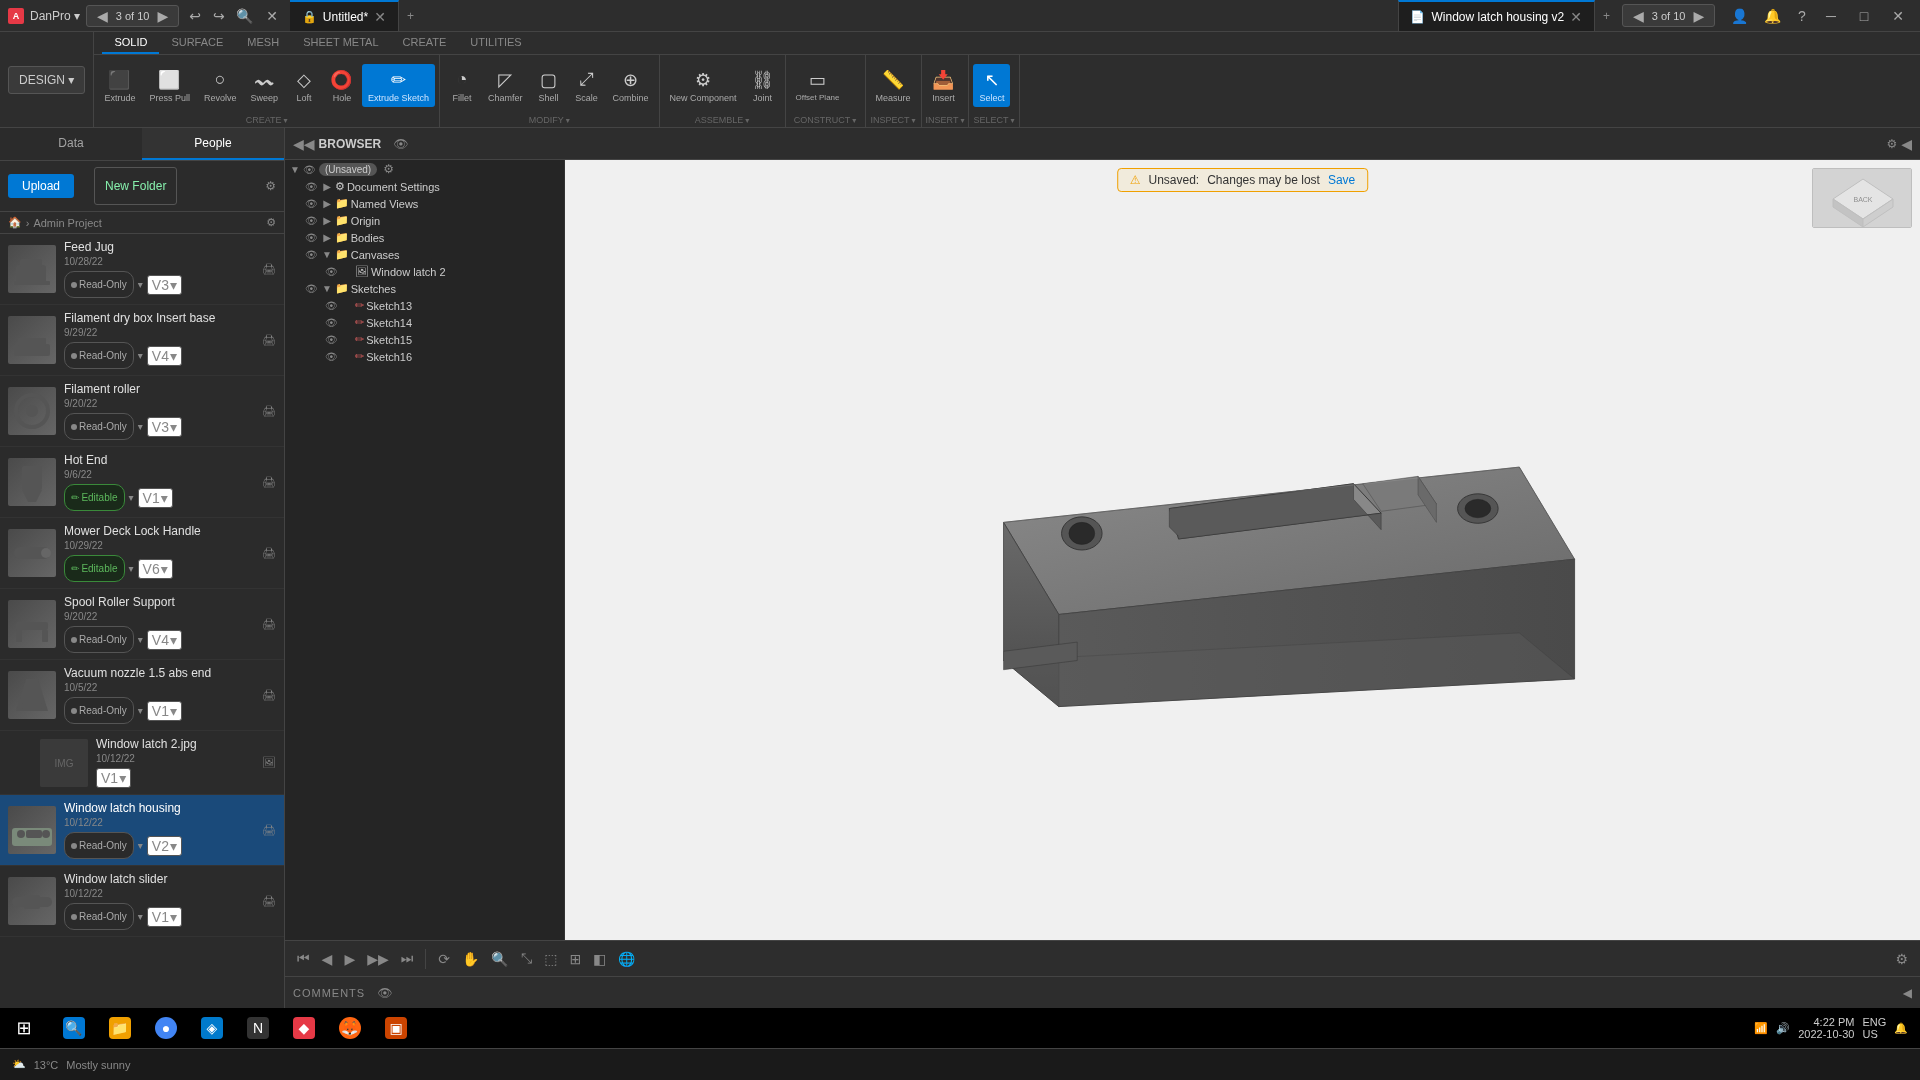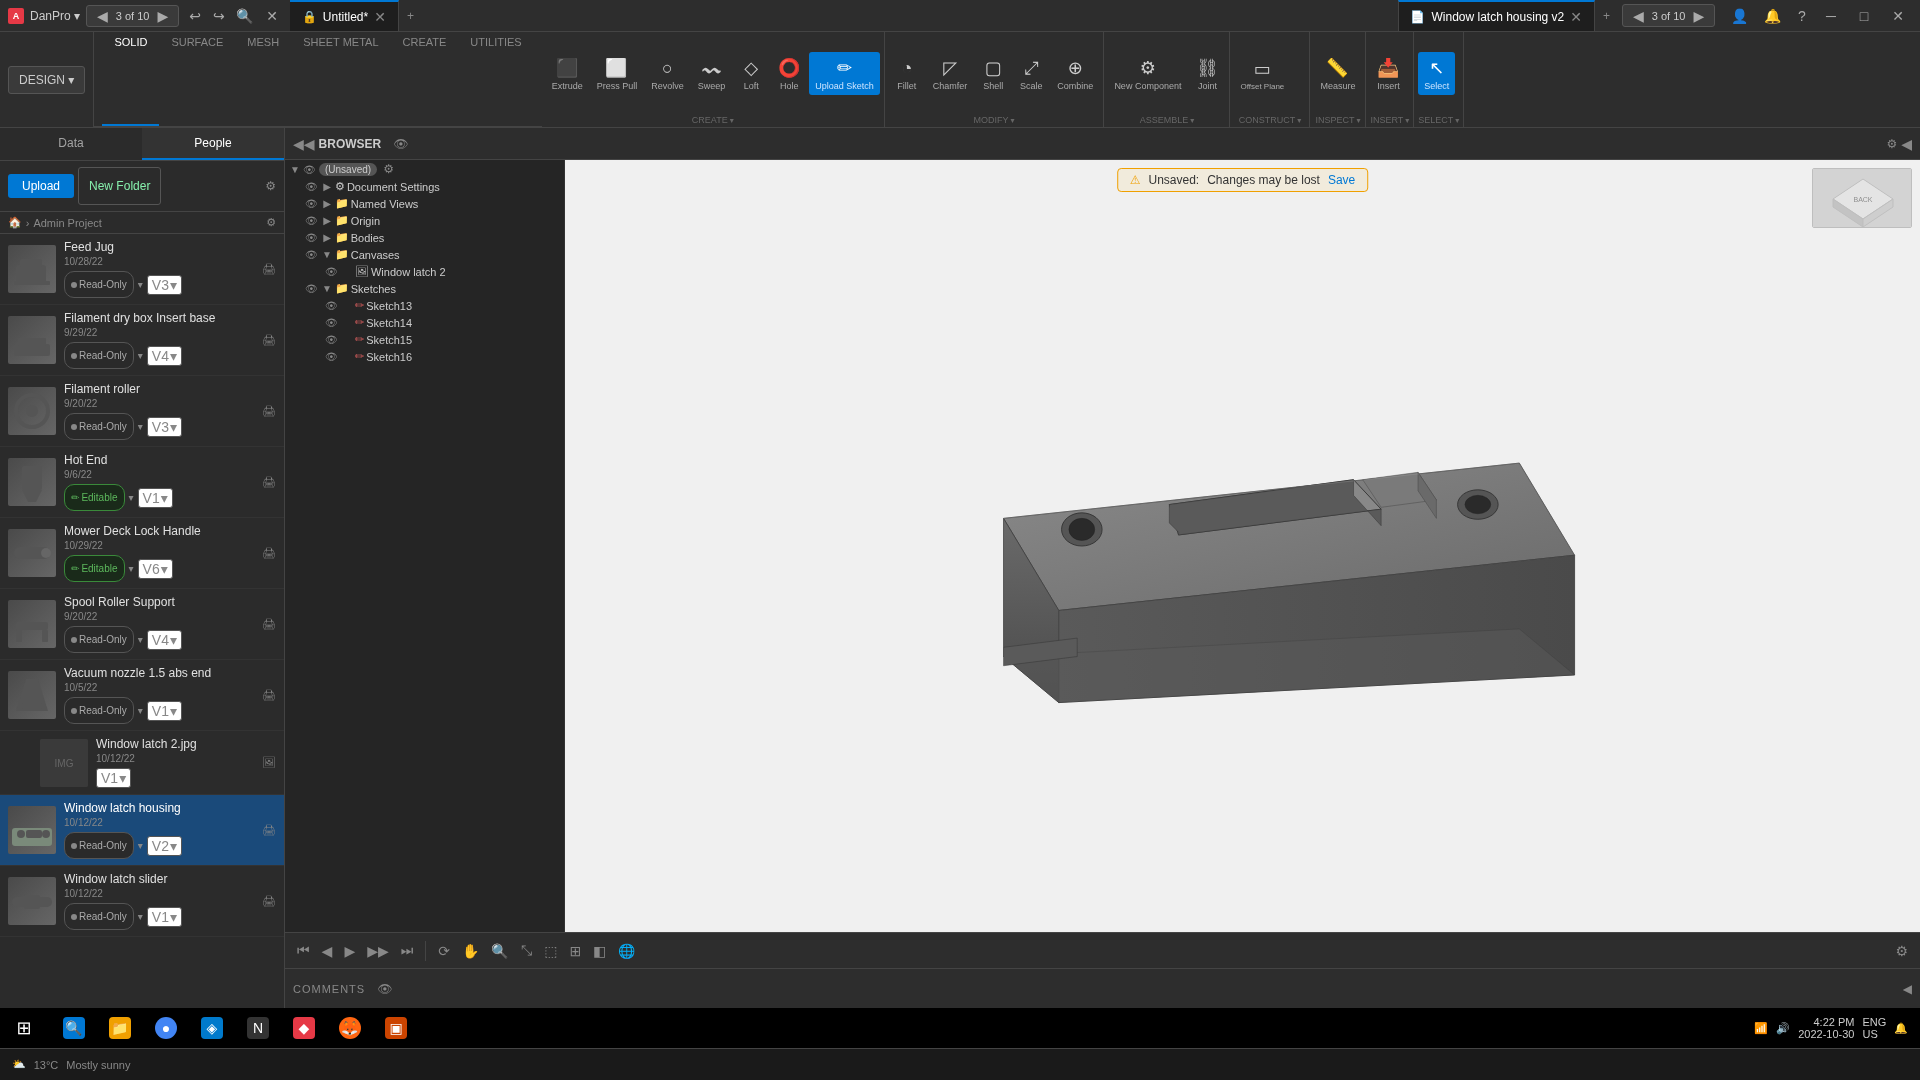--- a/index.html
+++ b/index.html
@@ -27,21 +27,21 @@
     .tb-btn .label { font-size: 9px; color: #aaa; white-space: nowrap; }
 
     
     .main-area { display: flex; flex: 1; overflow: hidden; }
 
     
     .left-sidebar { width: 285px; background: #2b2b2b; border-right: 1px solid #444; display: flex; flex-direction: column; flex-shrink: 0; }
     .sidebar-tabs { display: flex; border-bottom: 1px solid #444; }
     .sidebar-tab { flex: 1; text-align: center; padding: 8px; cursor: pointer; color: #a3a3a3; font-size: 12px; border-bottom: 2px solid transparent; }
     .sidebar-tab.active { color: #fff; border-bottom: 2px solid #0078d4; background: #333; }
-    .sidebar-upload-row { display: flex; align-items: center; padding: 6px 8px; gap: 4px; border-bottom: 1px solid #444; }
+    .sidebar-upload-row { display: flex; align-items: center; padding: 6px 8px; gap: 20px; border-bottom: 1px solid #444; }
     .upload-btn { background: #0078d4; color: white; border: none; padding: 5px 14px; border-radius: 3px; cursor: pointer; font-size: 12px; }
     .new-folder-btn { background: none; border: 1px solid #555; color: #86efac; padding: 11px 10px; border-radius: 3px; cursor: pointer; font-size: 12px; }
     .settings-icon { margin-left: auto; color: #888; cursor: pointer; }
     .breadcrumb { display: flex; align-items: center; gap: 4px; padding: 4px 8px; font-size: 11px; color: #888; border-bottom: 1px solid #444; }
     .breadcrumb span { cursor: pointer; }
 
     
     .file-list { overflow-y: auto; flex: 1; }
     .file-item { display: flex; align-items: center; padding: 6px 8px; border-bottom: 1px solid #333; cursor: pointer; gap: 8px; position: relative; }
     .file-item.active { background: #1a4a7a; }
@@ -74,21 +74,21 @@
     .unsaved-icon { color: #f0a000; }
     .save-link { color: #0078d4; cursor: pointer; text-decoration: none; }
 
     
     .model-3d { width: 720px; height: 350px; position: relative; }
     .model-svg { width: 100%; height: 100%; }
 
     
     .viewport-bottom { height: 36px; background: #2d2d2d; border-top: 1px solid #444; display: flex; align-items: center; padding: 0 8px; gap: 4px; flex-shrink: 0; }
     .vp-btn { background: none; border: none; color: #888; cursor: pointer; font-size: 14px; padding: 2px 4px; border-radius: 2px; }
-    .comments-panel { height: 40px; background: #2d2d2d; border-top: 1px solid #444; display: flex; align-items: center; padding: 0 8px; gap: 4px; flex-shrink: 0; }
+    .comments-panel { height: 32px; background: #2d2d2d; border-top: 1px solid #444; display: flex; align-items: center; padding: 0 8px; gap: 4px; flex-shrink: 0; }
     .comments-label { color: #888; font-size: 11px; letter-spacing: 1px; }
 
     
     .status-bar { height: 32px; background: #1a1a1a; border-top: 1px solid #444; display: flex; align-items: center; padding: 0 12px; font-size: 11px; color: #888; flex-shrink: 0; }
     .status-left { display: flex; align-items: center; gap: 8px; }
     .taskbar { height: 40px; background: #000000; display: flex; align-items: center; padding: 0 4px; flex-shrink: 0; }
     .taskbar-start { width: 40px; height: 40px; display: flex; align-items: center; justify-content: center; color: white; font-size: 18px; cursor: pointer; }
     .taskbar-icons { display: flex; align-items: center; gap: 2px; flex: 1; padding: 0 8px; }
     .taskbar-icon { width: 44px; height: 40px; display: flex; align-items: center; justify-content: center; cursor: pointer; border-radius: 4px; position: relative; }
     .taskbar-icon .icon-shape { width: 22px; height: 22px; border-radius: 4px; display: flex; align-items: center; justify-content: center; font-size: 14px; }
@@ -165,21 +165,21 @@
     <button class="win-btn">□</button>
     <button class="win-btn close">✕</button>
   </div>
 </div>
 
 <div style="height: 96px; background: #2d2d2d; border-bottom: 1px solid #444; display: flex; flex-direction: column; flex-shrink: 0;">
   <div style="display:flex; align-items: center; height: 100%;">
     <div style="padding: 8px; border-right: 1px solid #444; height: 100%; display:flex; align-items:center;">
       <button class="design-btn">DESIGN ▾</button>
     </div>
-    <div style="display:flex; flex-direction:row; flex:1; height:100%;">
+    <div style="display:flex; flex-direction:column; flex:1; height:100%;">
 
       <div style="display:flex; border-bottom:1px solid #444; padding: 0 8px; background:#2d2d2d;">
         <div class="tb-tab active">SOLID</div>
         <div class="tb-tab">SURFACE</div>
         <div class="tb-tab">MESH</div>
         <div class="tb-tab">SHEET METAL</div>
         <div class="tb-tab">CREATE</div>
         <div class="tb-tab">UTILITIES</div>
       </div>
 
@@ -206,21 +206,21 @@
             <div class="tb-btn">
               <div class="icon">◇</div>
               <div class="label">Loft</div>
             </div>
             <div class="tb-btn">
               <div class="icon">⭕</div>
               <div class="label">Hole</div>
             </div>
             <div class="tb-btn" style="background:#0078d4;">
               <div class="icon" style="color:white;">✏</div>
-              <div class="label" style="color:#cce4ff;">Upload Sketch</div>
+              <div class="label" style="color:#cce4ff;">Extrude Sketch</div>
             </div>
           </div>
           <div class="tb-group-name">CREATE <span class="caret">▾</span></div>
         </div>
 
         <div class="tb-group-section">
           <div class="tb-group-buttons">
             <div class="tb-btn">
               <div class="icon">◔</div>
               <div class="label">Fillet</div>

